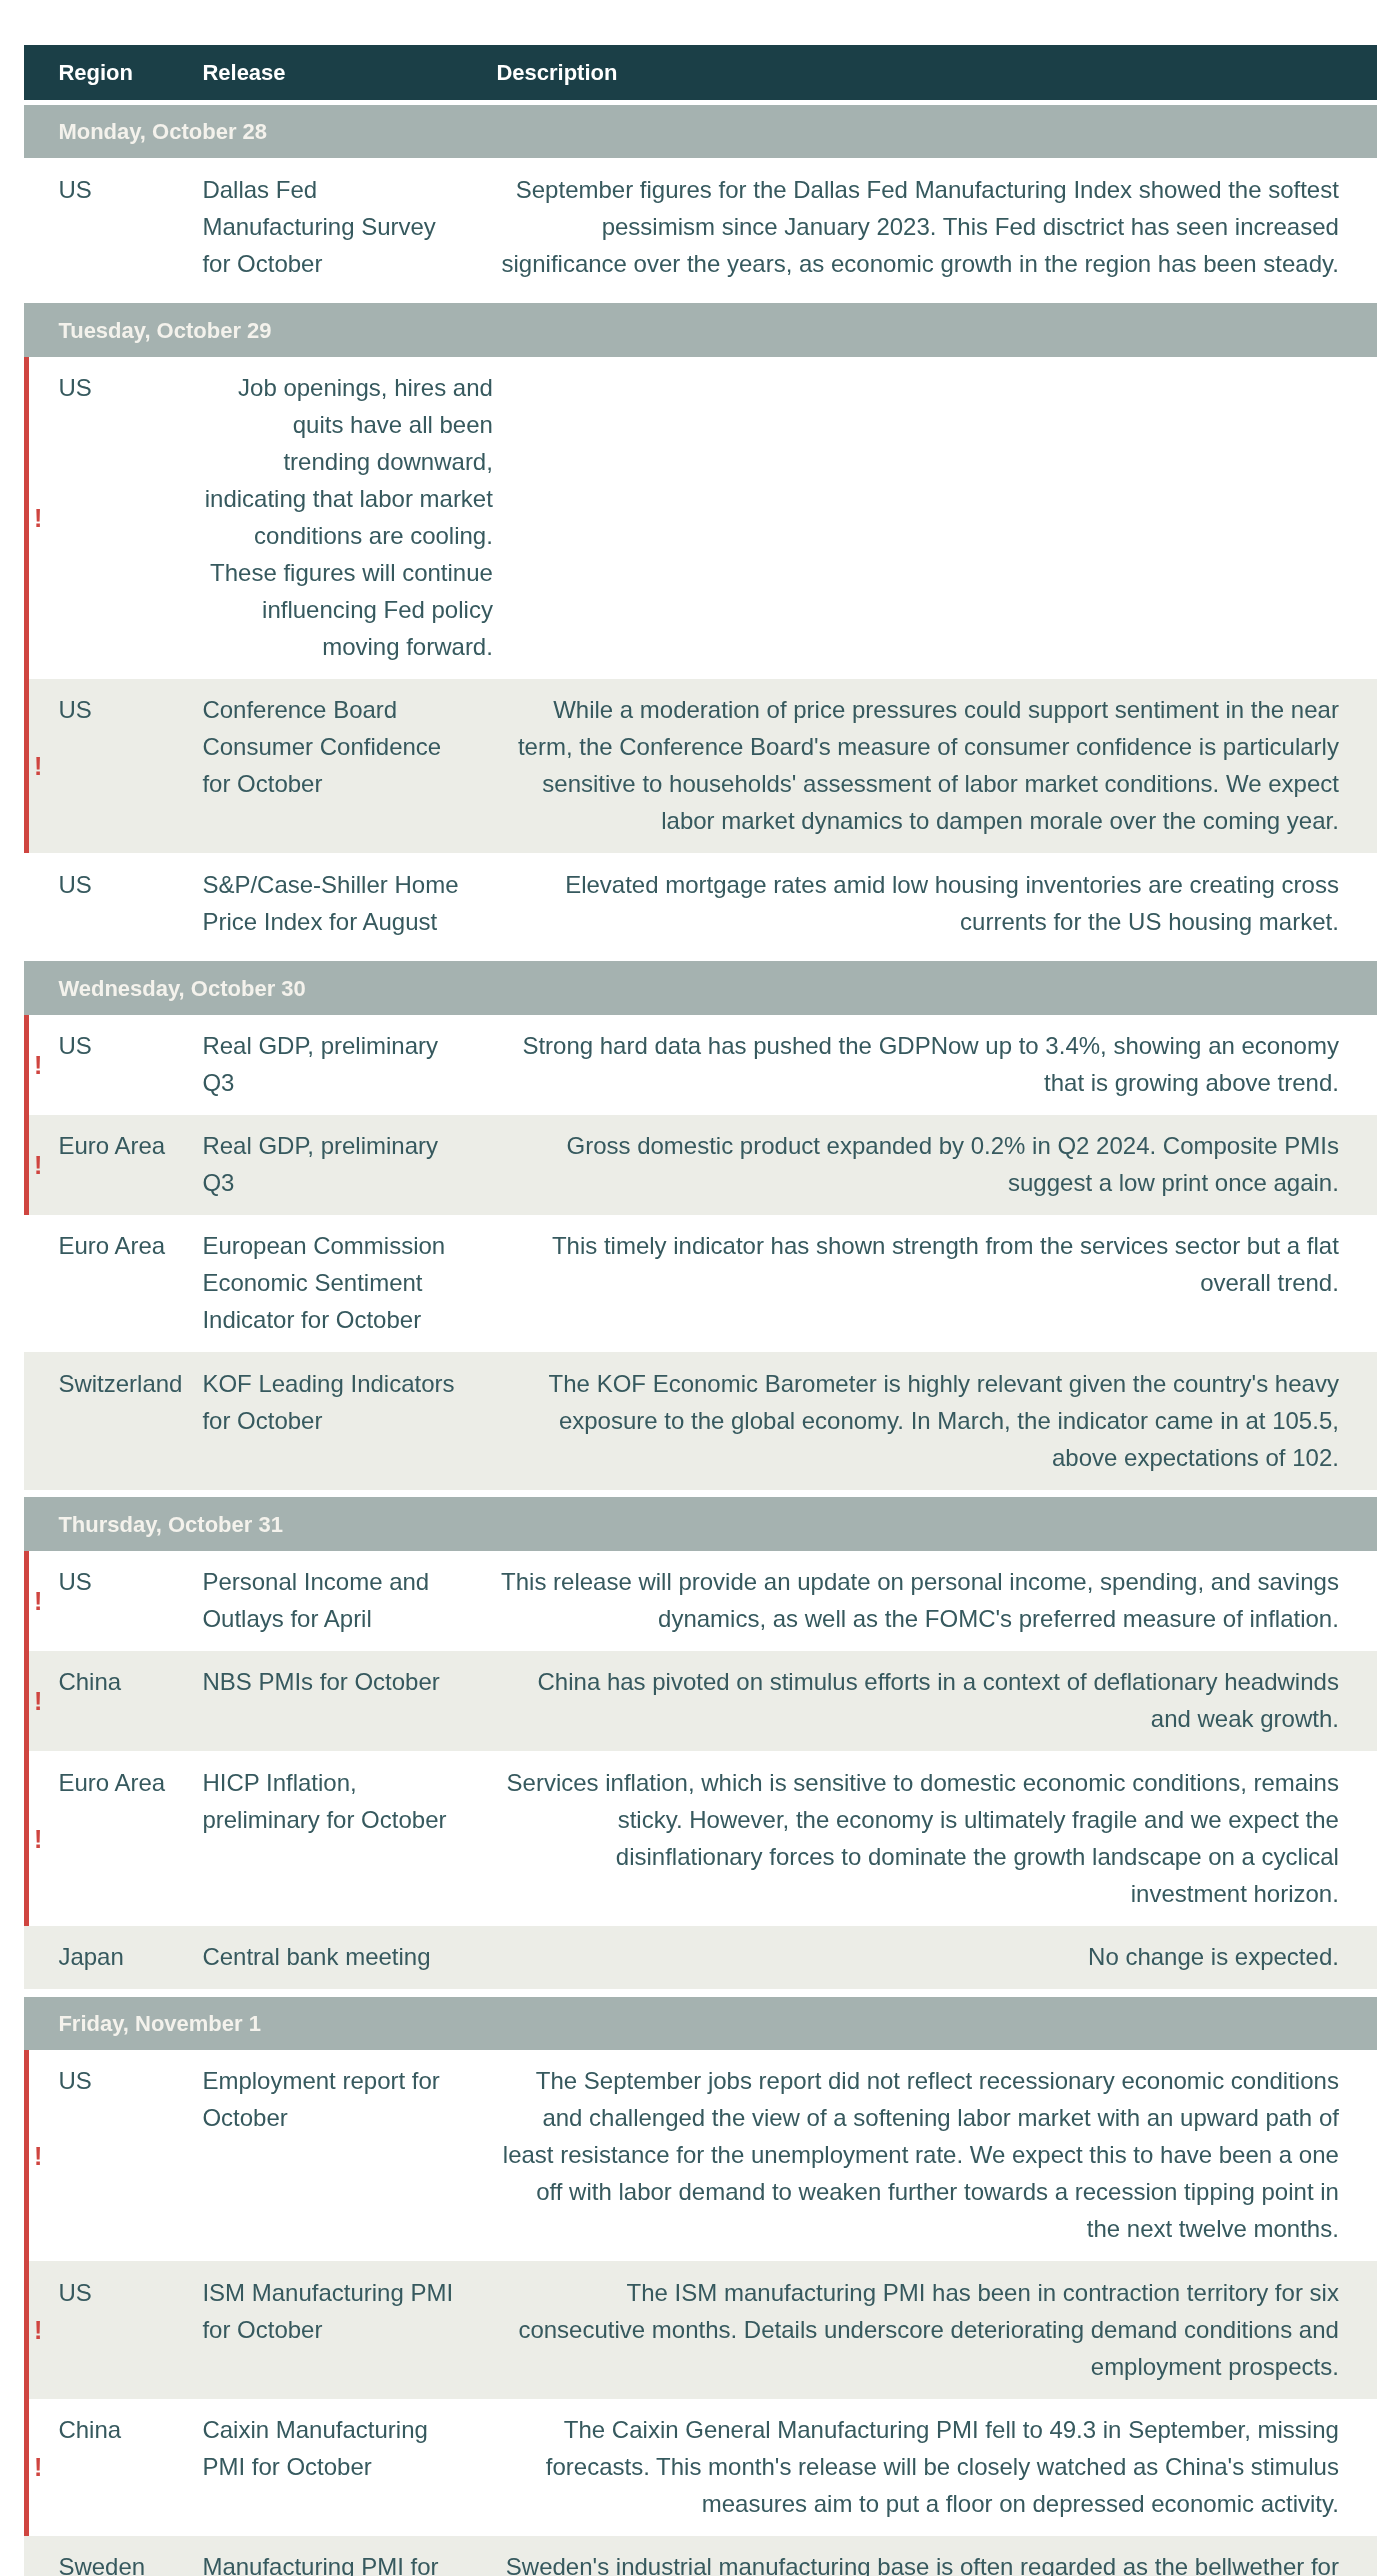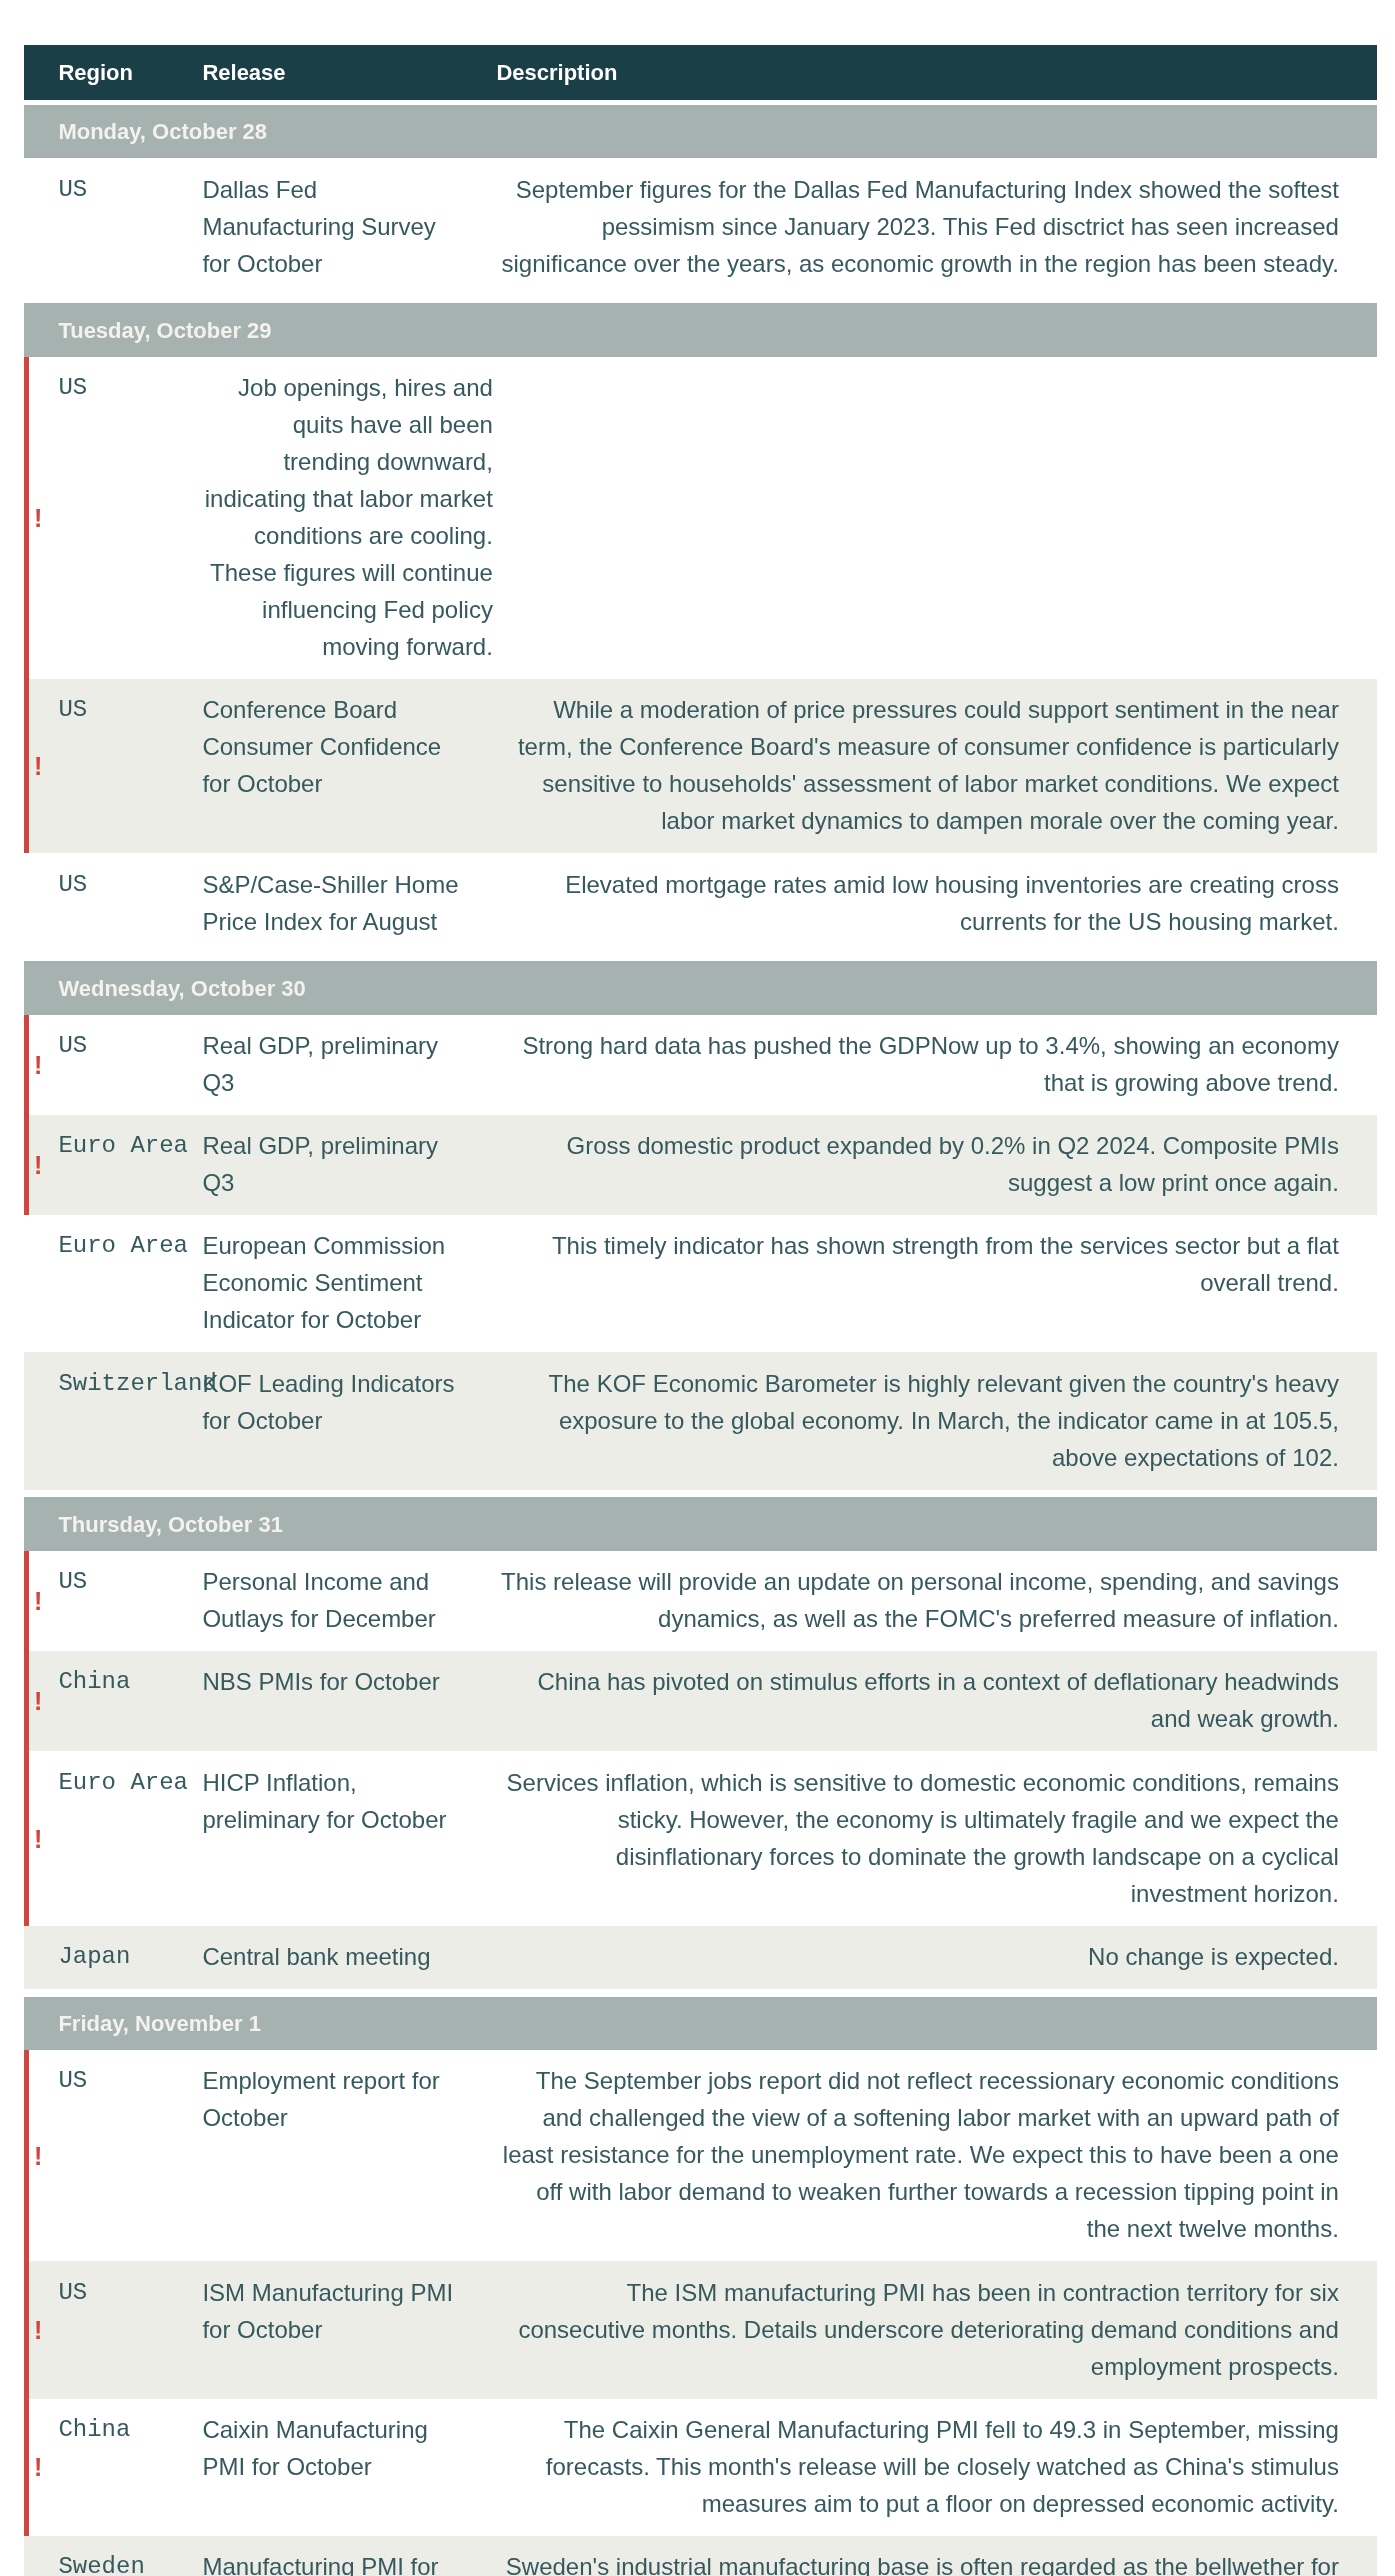--- a/index.html
+++ b/index.html
@@ -72,21 +72,21 @@
     left: 9.6px;
     top: 50%;
     transform: translateY(-50%);
     color: var(--important-red);
     font-size: 25px;
     font-weight: 700;
   }
   .row.important .marker { display: block; }
 
   .cell { min-width: 0; }
-  .cell.region  { padding-right: 14px; font-family: Liberation Mono, monospace; }
+  .cell.region  { padding-right: 14px; }
   .cell.release { padding-right: 26px; }
   .cell.description { padding-right: 3.5px; text-align: right; }
 
   .note {
     margin: 23px 0 0 -10.5px;
     font-size: 24.4px;
     line-height: 35px;
     color: var(--body-text);
   }
   .note .red { color: var(--important-red); font-weight: 700; }
@@ -174,21 +174,21 @@
   </div>
 </div>
   </section>
 
   <section class="day-section">
     <div class="day-band">Thursday, October 31</div>
     <div class="rows">
   <div class="row important">
     <span class="marker">!</span>
     <div class="cell region">US</div>
-    <div class="cell release">Personal Income and Outlays for December</div>
+    <div class="cell release">Personal Income and Outlays for April</div>
     <div class="cell description">This release will provide an update on personal income, spending, and savings dynamics, as well as the FOMC's preferred measure of inflation.</div>
   </div>
 
   <div class="row important">
     <span class="marker">!</span>
     <div class="cell region">China</div>
     <div class="cell release">NBS PMIs for October</div>
     <div class="cell description">China has pivoted on stimulus efforts in a context of deflationary headwinds and weak growth.</div>
   </div>
 

